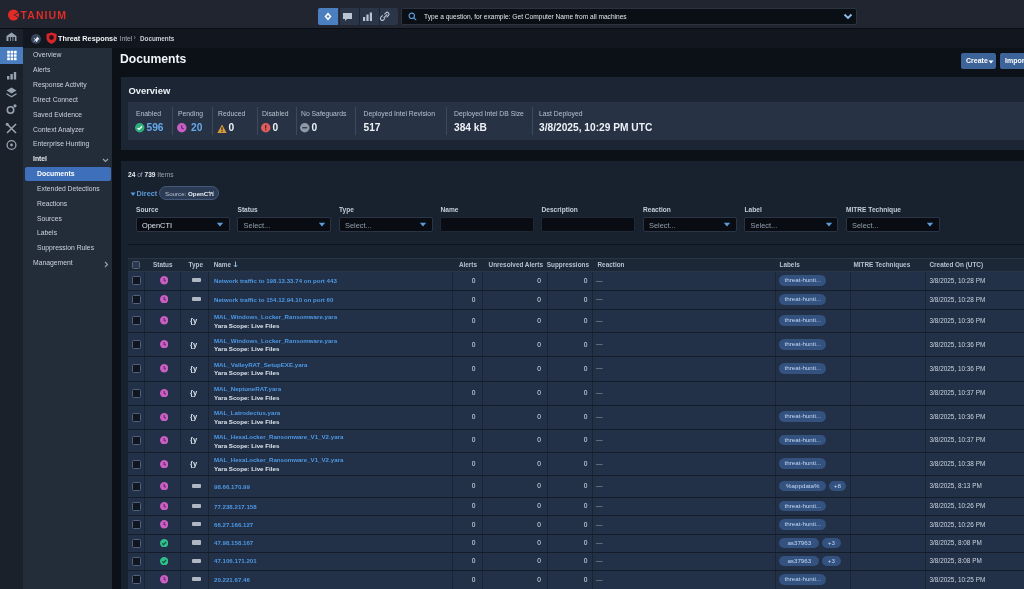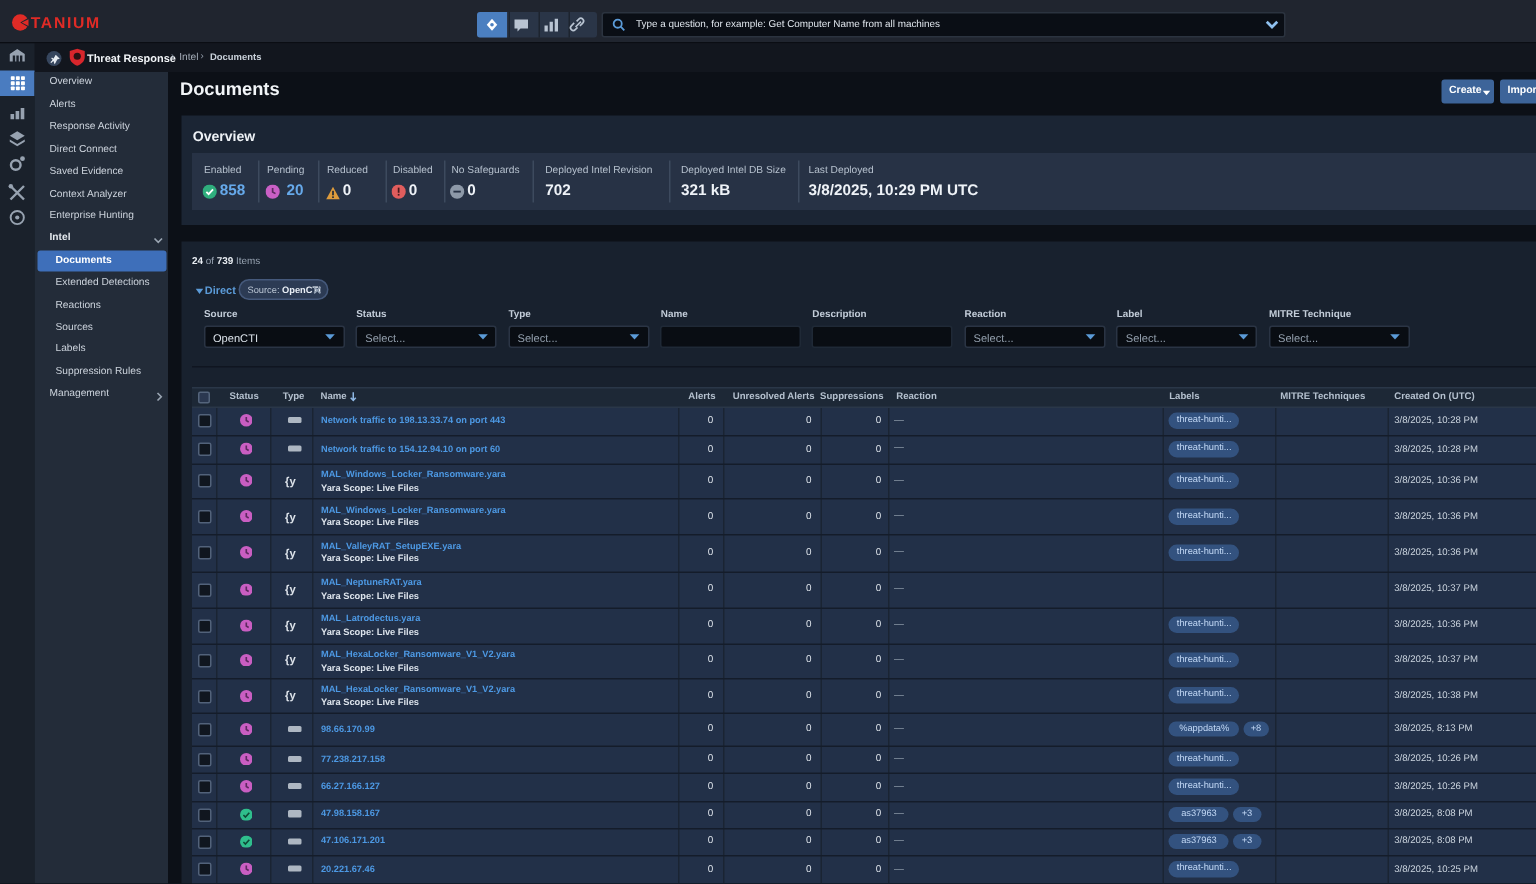--- a/index.html
+++ b/index.html
@@ -120,21 +120,21 @@
   </svg>
 <div class="abs" style="left:1000px;top:53px;width:34px;height:16px;background:#3d6499;border-radius:2px;color:#fff;font-size:7px;font-weight:bold;text-align:left;padding-left:5px;line-height:16px;">Import</div>
 <div class="abs" style="left:120.5px;top:76.5px;width:903.5px;height:73px;background:#1b2534;"></div>
 <div class="abs" style="left:128.5px;top:85px;font-size:9.4px;font-weight:bold;color:#eef2f6;">Overview</div>
 <div class="abs" style="left:128px;top:101.5px;width:896px;height:38.5px;background:#273245;"></div>
 <div class="abs" style="left:136px;top:109.5px;font-size:6.8px;color:#b6c1ce;">Enabled</div>
 <svg class="abs" style="left:135px;top:123.2px;" width="9.5" height="9.5" viewBox="0 0 10 10">
     <circle cx="5" cy="5" r="5" fill="#2fae7d"></circle>
     <path d="M2.7 5.2 L4.3 6.8 L7.4 3.4" stroke="#fff" stroke-width="1.3" fill="none"></path>
   </svg>
-<div class="abs" style="left:146.5px;top:121.8px;font-size:10.2px;font-weight:bold;color:#66a9ea;">858</div>
+<div class="abs" style="left:146.5px;top:121.8px;font-size:10.2px;font-weight:bold;color:#66a9ea;">596</div>
 <div class="abs" style="left:178px;top:109.5px;font-size:6.8px;color:#b6c1ce;">Pending</div>
 <svg class="abs" style="left:177px;top:123.2px;" width="9.5" height="9.5" viewBox="0 0 10 10">
     <circle cx="5" cy="5" r="5" fill="#c95fc5"></circle>
     <path d="M5 2.4 V5.2 L7 6.4" stroke="#5d2960" stroke-width="1.2" fill="none"></path>
   </svg>
 <div class="abs" style="left:191px;top:121.8px;font-size:10.2px;font-weight:bold;color:#66a9ea;">20</div>
 <div class="abs" style="left:218px;top:109.5px;font-size:6.8px;color:#b6c1ce;">Reduced</div>
 <svg class="abs" style="left:217px;top:123.5px;" width="10" height="9.5" viewBox="0 0 10 9.5">
     <path d="M5 0.5 L9.6 9 H0.4 Z" fill="#dd9b3c"></path>
     <rect x="4.45" y="3.2" width="1.1" height="3" fill="#1b2534"></rect>
@@ -148,23 +148,23 @@
     <rect x="4.4" y="6.6" width="1.2" height="1.2" fill="#47191c"></rect>
   </svg>
 <div class="abs" style="left:272.5px;top:121.8px;font-size:10.2px;font-weight:bold;color:#eef2f7;">0</div>
 <div class="abs" style="left:301px;top:109.5px;font-size:6.8px;color:#b6c1ce;">No Safeguards</div>
 <svg class="abs" style="left:300px;top:123.2px;" width="9.5" height="9.5" viewBox="0 0 10 10">
     <circle cx="5" cy="5" r="5" fill="#8d99a8"></circle>
     <rect x="2.4" y="4.35" width="5.2" height="1.3" fill="#273245"></rect>
   </svg>
 <div class="abs" style="left:311.5px;top:121.8px;font-size:10.2px;font-weight:bold;color:#eef2f7;">0</div>
 <div class="abs" style="left:363.5px;top:109.5px;font-size:6.8px;color:#b6c1ce;">Deployed Intel Revision</div>
-<div class="abs" style="left:363.5px;top:121.8px;font-size:10.2px;font-weight:bold;color:#eef2f7;">702</div>
+<div class="abs" style="left:363.5px;top:121.8px;font-size:10.2px;font-weight:bold;color:#eef2f7;">517</div>
 <div class="abs" style="left:454px;top:109.5px;font-size:6.8px;color:#b6c1ce;">Deployed Intel DB Size</div>
-<div class="abs" style="left:454px;top:121.8px;font-size:10.2px;font-weight:bold;color:#eef2f7;">321 kB</div>
+<div class="abs" style="left:454px;top:121.8px;font-size:10.2px;font-weight:bold;color:#eef2f7;">384 kB</div>
 <div class="abs" style="left:539px;top:109.5px;font-size:6.8px;color:#b6c1ce;">Last Deployed</div>
 <div class="abs" style="left:539px;top:121.8px;font-size:10.2px;font-weight:bold;color:#eef2f7;">3/8/2025, 10:29 PM UTC</div>
 <div class="abs" style="left:172px;top:107px;width:1px;height:28px;background:#3d4a5e;"></div>
 <div class="abs" style="left:212px;top:107px;width:1px;height:28px;background:#3d4a5e;"></div>
 <div class="abs" style="left:257px;top:107px;width:1px;height:28px;background:#3d4a5e;"></div>
 <div class="abs" style="left:295.5px;top:107px;width:1px;height:28px;background:#3d4a5e;"></div>
 <div class="abs" style="left:355px;top:107px;width:1px;height:28px;background:#3d4a5e;"></div>
 <div class="abs" style="left:445.6px;top:107px;width:1px;height:28px;background:#3d4a5e;"></div>
 <div class="abs" style="left:532px;top:107px;width:1px;height:28px;background:#3d4a5e;"></div>
 <div class="abs" style="left:120.5px;top:161px;width:903.5px;height:428px;background:#18212e;"></div>

